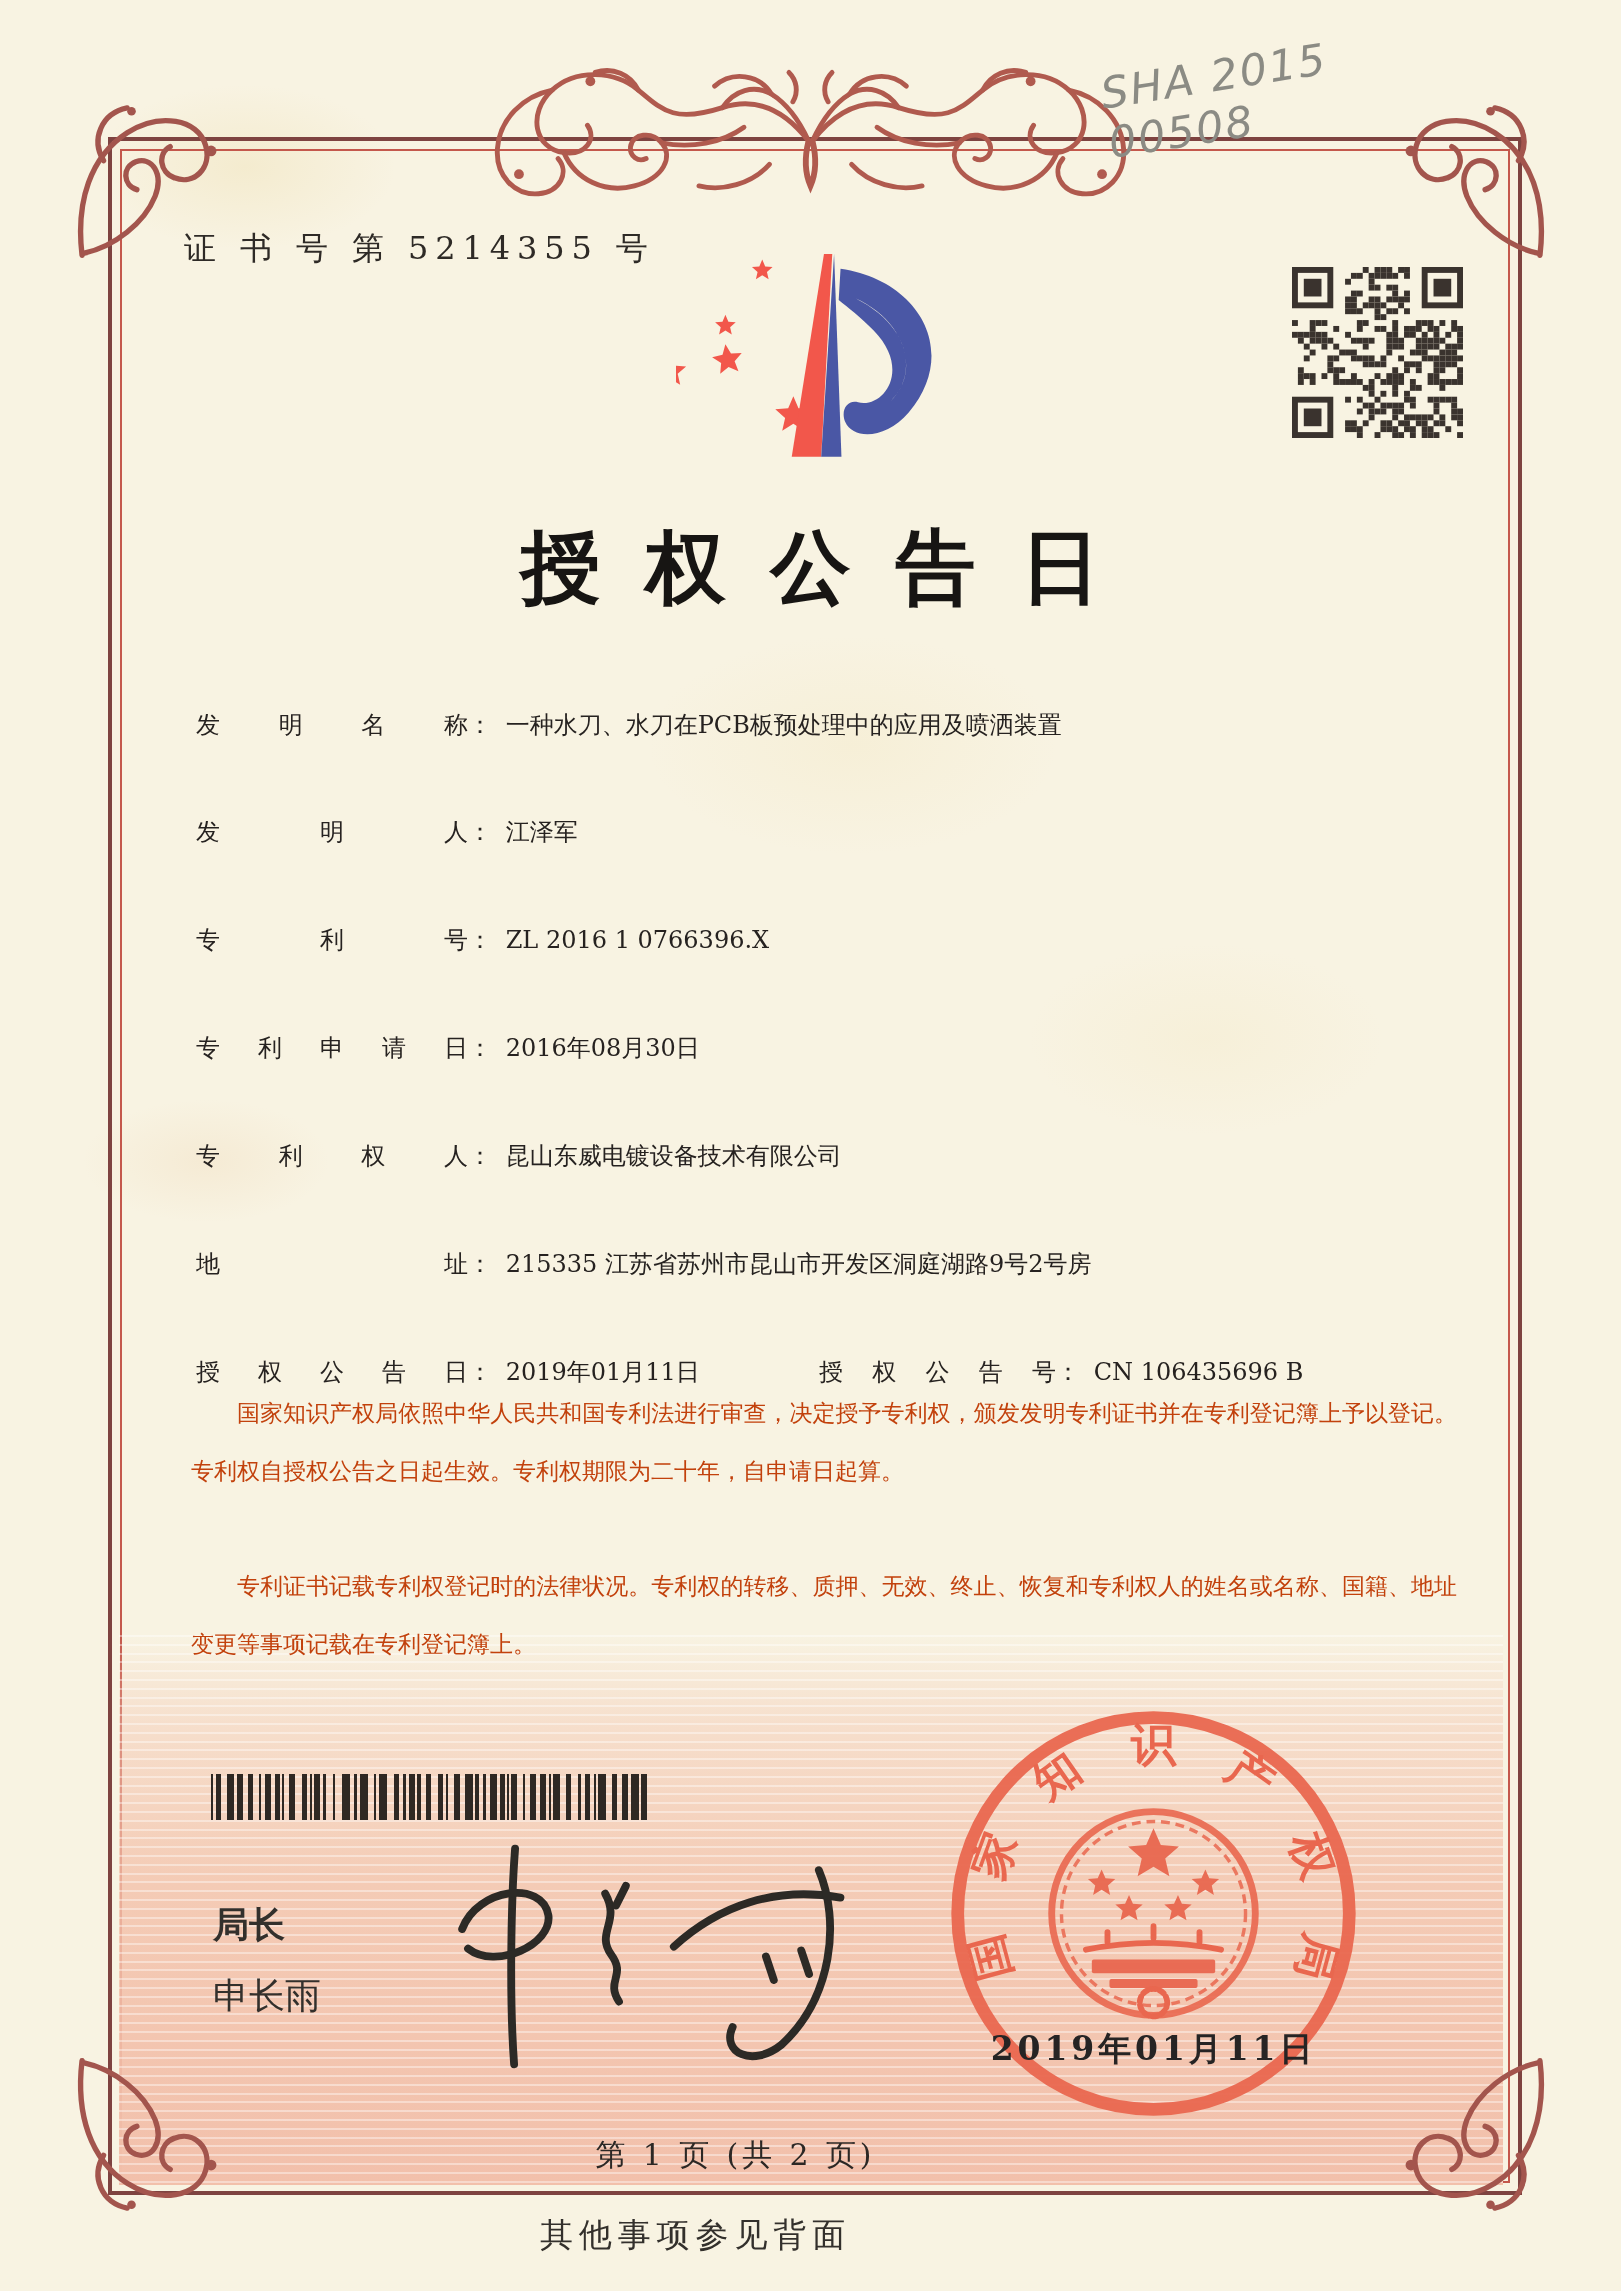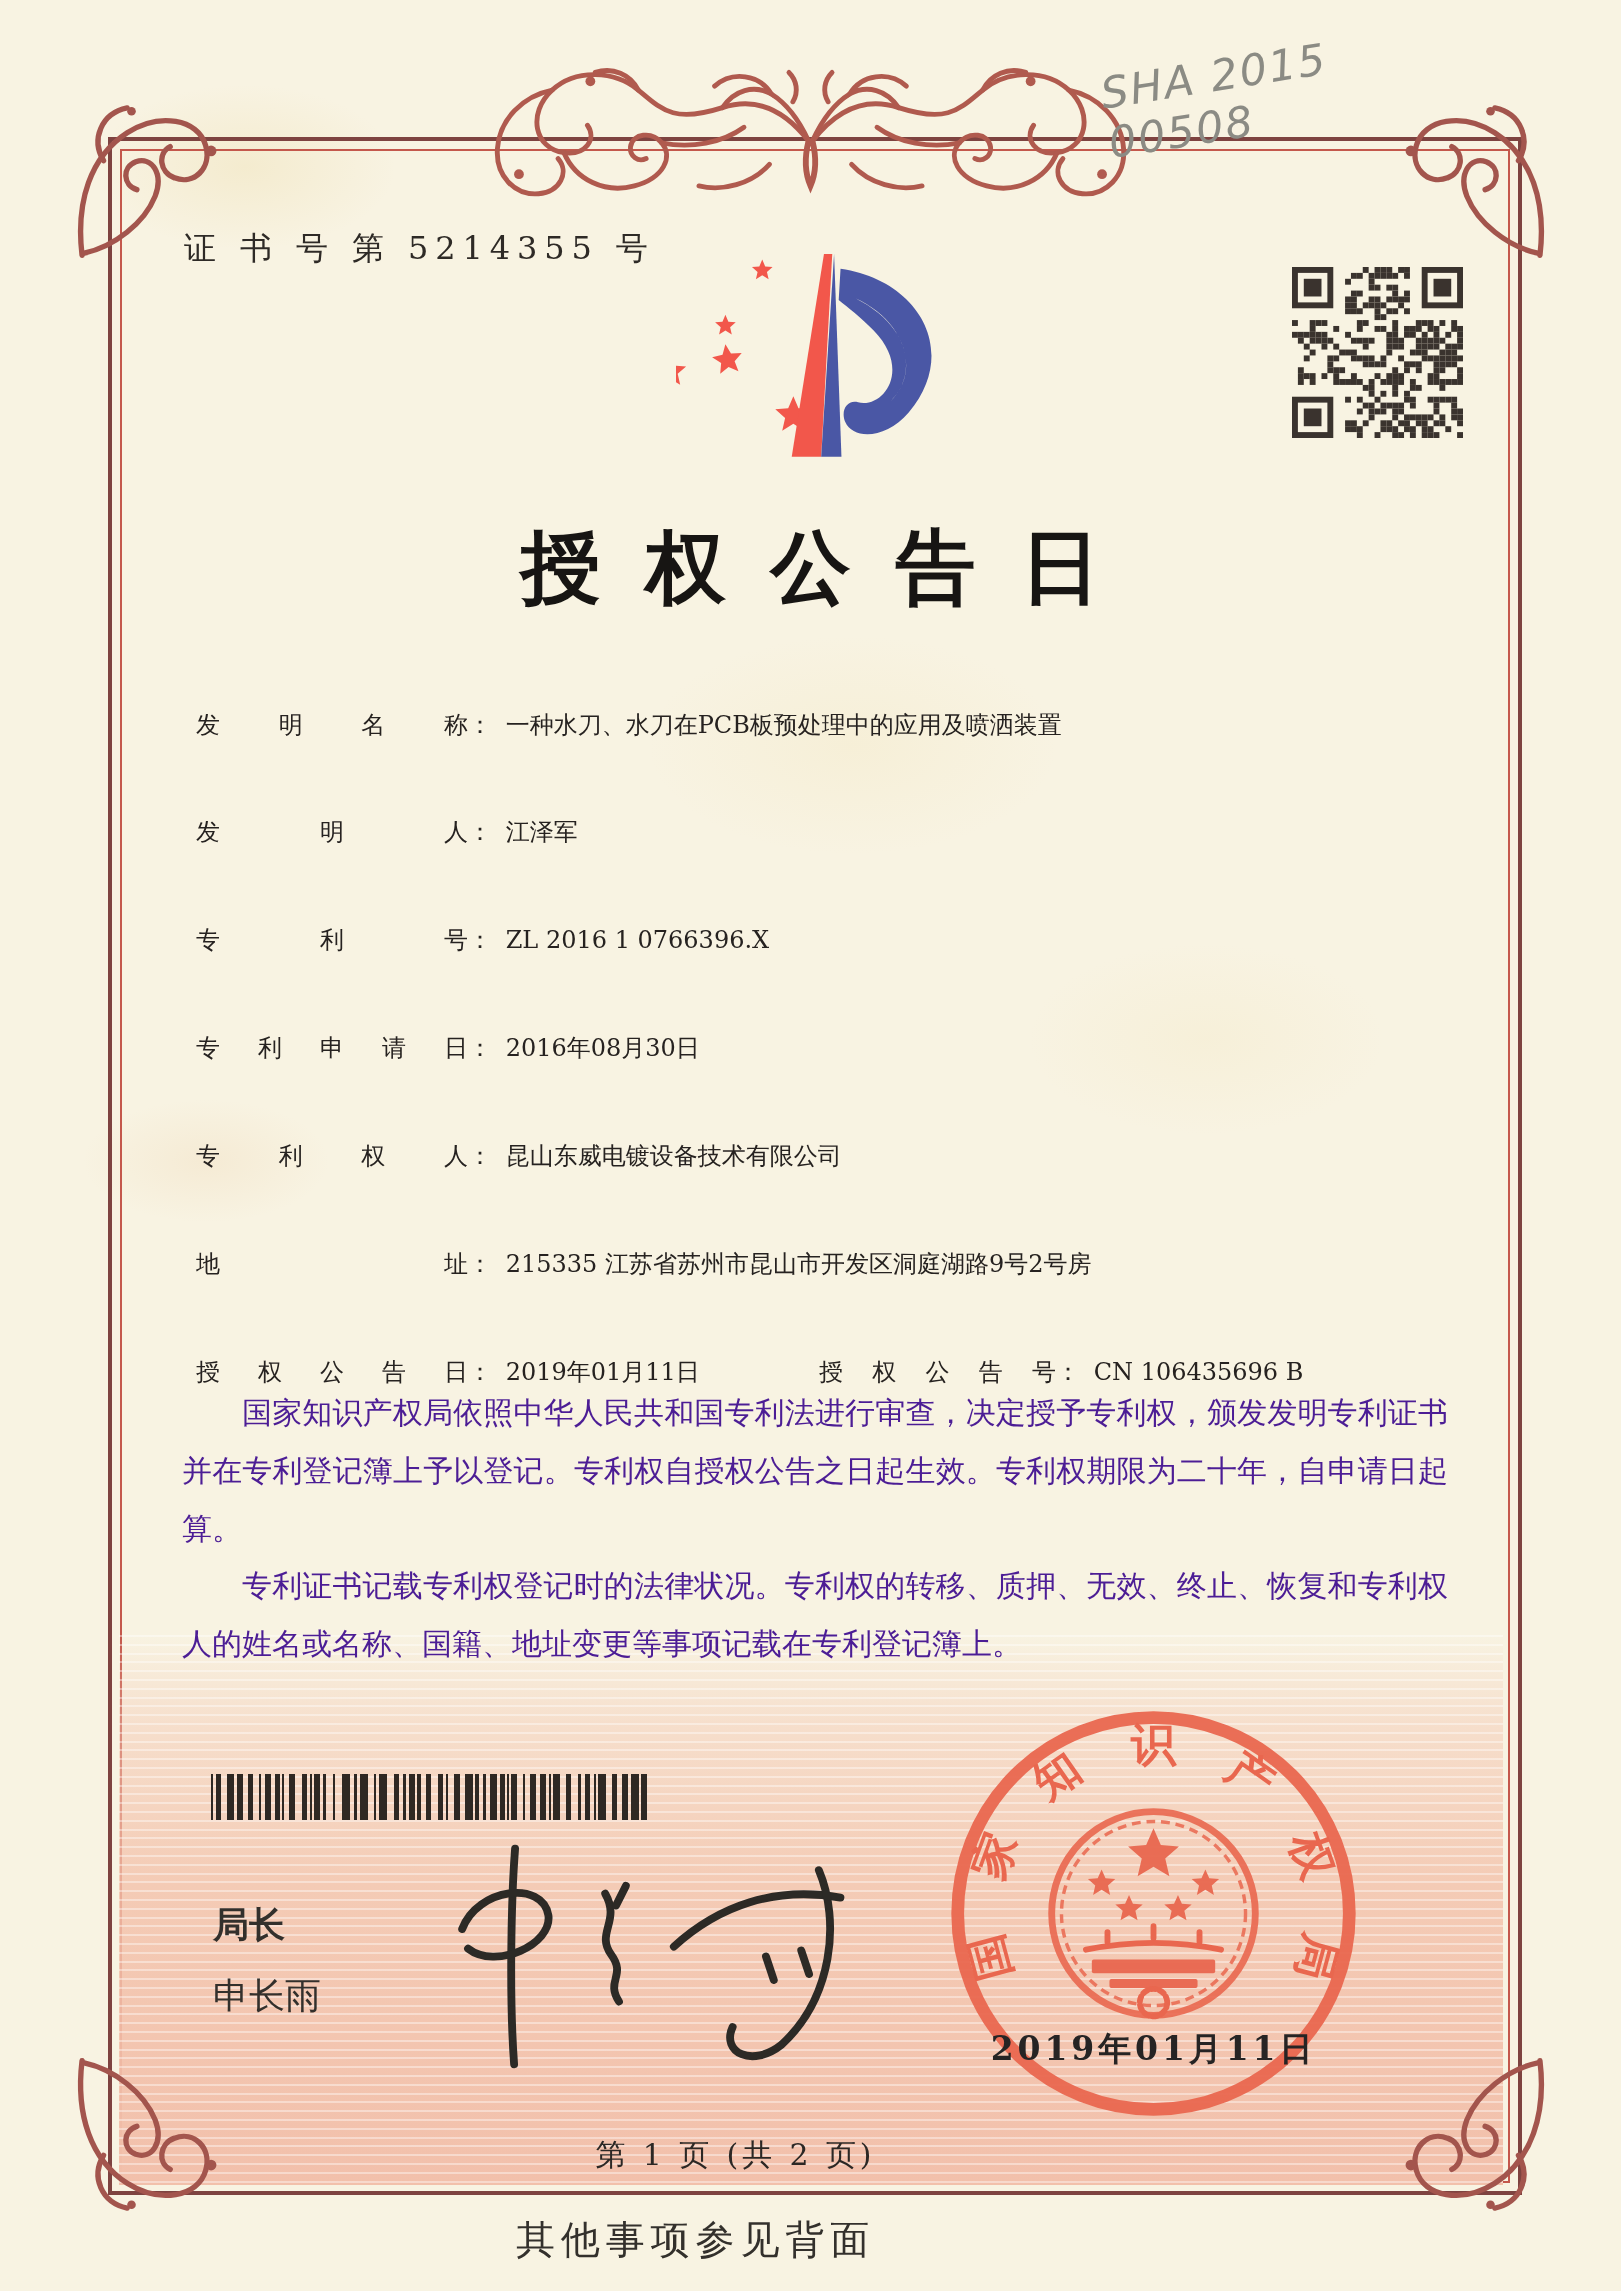--- a/index.html
+++ b/index.html
@@ -26,32 +26,32 @@
     font-style:italic;font-size:43px;color:#8b8b84;transform:rotate(-9deg);letter-spacing:2px;}
   #qr-box{left:1292px;top:267px;width:171px;height:171px;}
   #logo-box{left:676px;top:243px;width:260px;height:221px;}
   #title{left:0;top:515px;width:100%;text-align:center;font-size:80px;font-weight:bold;
     letter-spacing:45px;text-indent:45px;color:#171513;}
   .row{left:196px;width:1274px;font-size:24px;white-space:nowrap;color:#262220;}
   .lbl{display:inline-block;width:272px;text-align:justify;text-align-last:justify;vertical-align:bottom;}
   .lbl2{display:inline-block;width:237px;text-align:justify;text-align-last:justify;vertical-align:bottom;}
   .val{margin-left:13.7px;}
   .pair2{position:absolute;left:623px;top:0;}
-  .para{left:182px;width:1266px;font-size:30px;line-height:58px;text-align:justify;
-    text-indent:2em;color:#4c1d95;}
+  .para{left:191px;width:1266px;font-size:23px;line-height:58px;text-align:justify;
+    text-indent:2em;color:#c2410c;}
   #barcode{left:211px;top:1774px;width:480px;height:46px;display:flex;align-items:stretch;}
   #barcode div{background:#2e2823;}
   #signer-title{left:213px;top:1901px;font-size:36px;font-weight:bold;color:#33302c;}
   #signer-name{left:213px;top:1972px;font-size:36px;font-weight:normal;color:#33302c;}
   #signature-box{left:421px;top:1831px;width:490px;height:245px;}
   #seal-box{left:943px;top:1703px;width:421px;height:421px;}
   #seal-date{left:943px;top:2027px;width:421px;text-align:center;font-size:33px;
     letter-spacing:3.9px;color:#262424;font-weight:bold;}
   #page-footer{left:412px;top:2135px;width:647px;text-align:center;font-size:30px;letter-spacing:3.9px;color:#2c2825;}
-  #back-note{left:372px;top:2213px;width:647px;text-align:center;font-size:39px;letter-spacing:5.9px;color:#33302c;}
+  #back-note{left:372px;top:2213px;width:647px;text-align:center;font-size:33px;letter-spacing:5.9px;color:#33302c;}
   .corner{width:172px;height:172px;}
   #corner-tl{left:67px;top:94px;}
   #corner-tr{left:1383px;top:94px;transform:scaleX(-1);}
   #corner-bl{left:67px;top:2050px;transform:scaleY(-1);}
   #corner-br{left:1383px;top:2050px;transform:scale(-1,-1);}
   #top-ornament{left:428px;top:47px;width:765px;height:181px;}
 </style>
 </head>
 <body>
 

